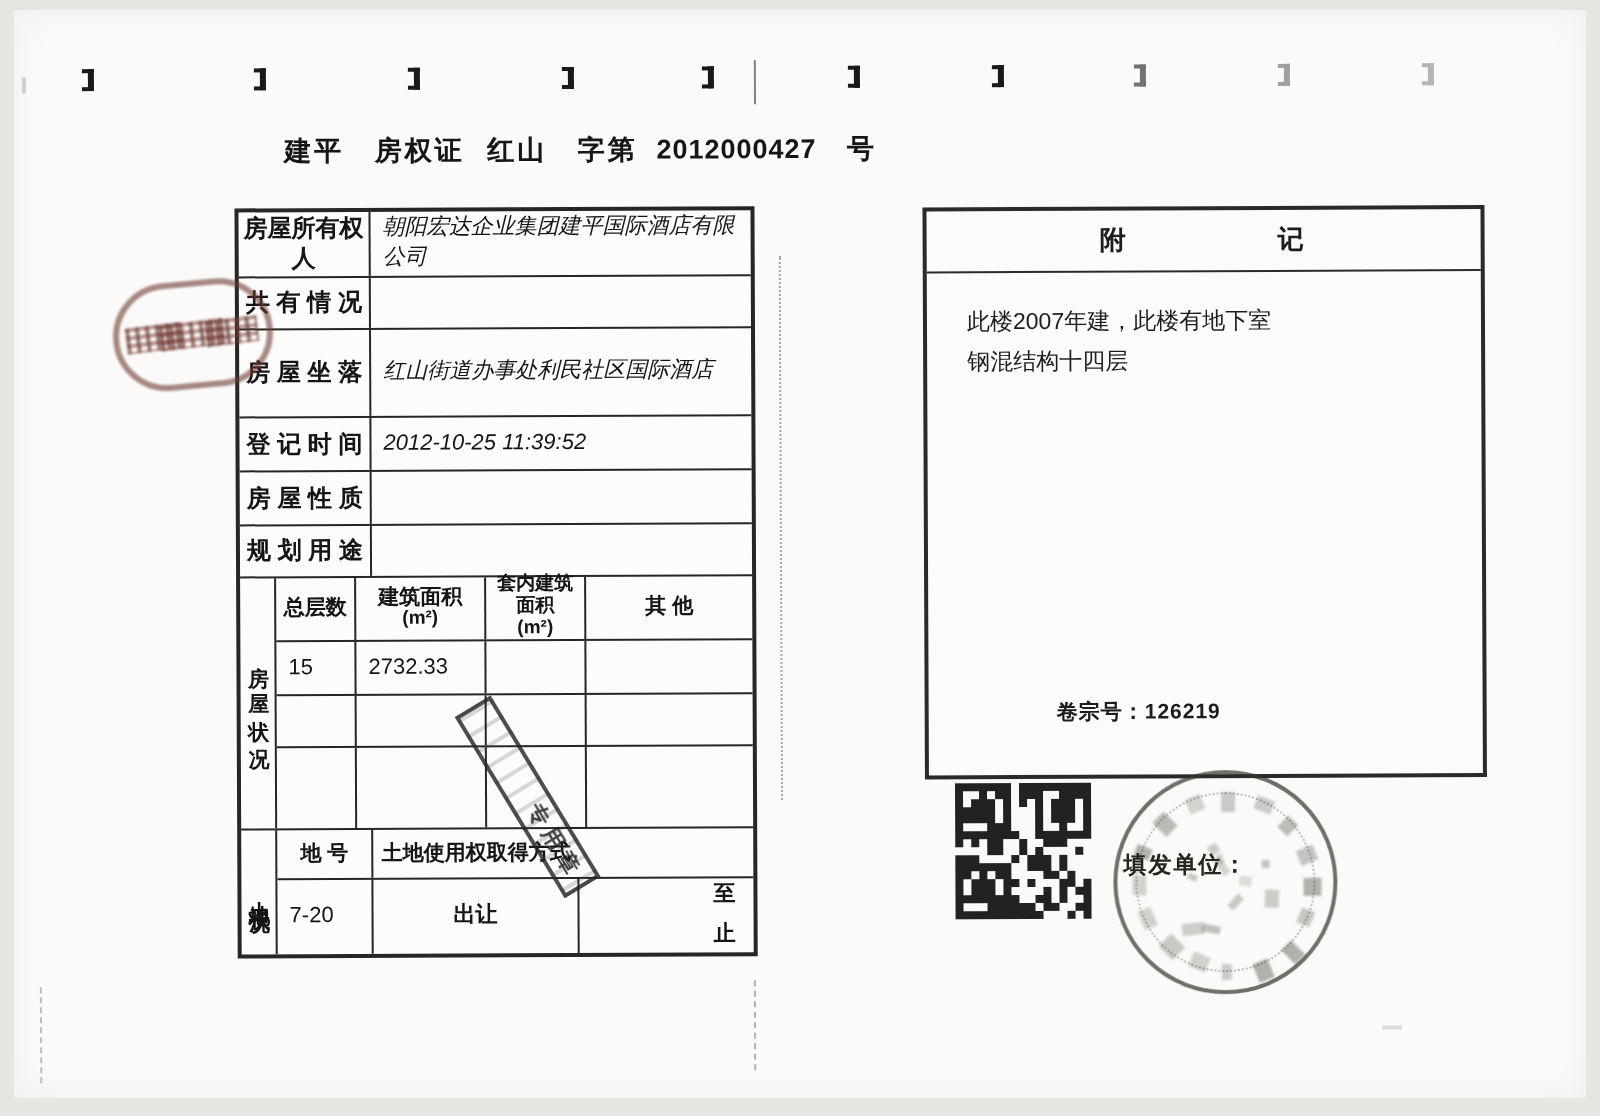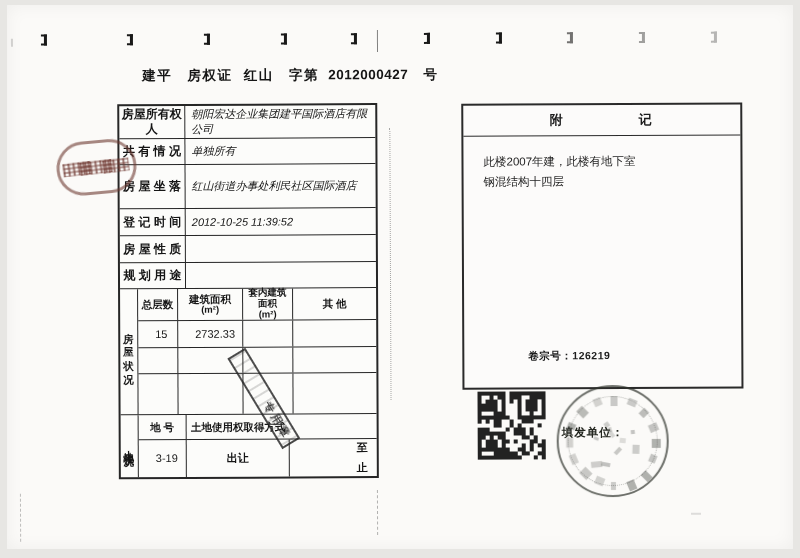--- a/index.html
+++ b/index.html
@@ -67,21 +67,21 @@
     writing-mode:vertical-rl; text-orientation:upright;
     font-size:10.5px; font-weight:bold;
   }
   .side-spread { letter-spacing:14px; }
   .side-tight  { letter-spacing:2px; }
   .sub { flex:1; display:flex; flex-direction:column; }
   .subrow { display:flex; border-bottom:1.5px solid #262626; }
   .subrow:last-child { border-bottom:none; }
   .sc { border-right:1.5px solid #262626; display:flex; flex-direction:column; align-items:center; justify-content:center; text-align:center; line-height:1.15; padding:1px 2px;}
   .sc:last-child { border-right:none; }
-  .sc.left { align-items:flex-start; padding-left:17px; }
+  .sc.left { align-items:flex-start; padding-left:6px; }
   .hdr { font-weight:bold; font-size:10.5px; }
   .unit { font-size:9.5px; font-weight:bold; }
   .w40{flex:0 0 40px} .w65{flex:0 0 65px} .w50{flex:0 0 50px} .grow{flex:1}
   .w48{flex:0 0 48px} .w103{flex:0 0 103px}
   .h32{height:32px} .h25{height:25px}
   .term-cell { align-items:flex-end !important; justify-content:space-between !important; padding:2px 9px 2px 2px; font-weight:bold;}
 
   
   .remarks {
     position:absolute; left:462px; top:104px; width:281px; height:286px;
@@ -184,21 +184,20 @@
     <span>号</span>
   </div>
 
   <div class="cert-table">
     <div class="row h33">
       <div class="cell-label">房屋所有权人</div>
       <div class="cell-value">朝阳宏达企业集团建平国际酒店有限公司</div>
     </div>
     <div class="row h26">
       <div class="cell-label">共 有 情 况</div>
-      <div class="cell-value">单独所有</div>
     </div>
     <div class="row h44">
       <div class="cell-label">房 屋 坐 落</div>
       <div class="cell-value">红山街道办事处利民社区国际酒店</div>
     </div>
     <div class="row h27">
       <div class="cell-label">登 记 时 间</div>
       <div class="cell-value">2012-10-25 11:39:52</div>
     </div>
     <div class="row h27">
@@ -246,21 +245,21 @@
     </div>
 
     <div class="section" style="height:62px;border-bottom:none">
       <div class="side-col side-tight">土地状况</div>
       <div class="sub">
         <div class="subrow h25">
           <div class="sc w48 hdr">地 号</div>
           <div class="sc w103 hdr">土地使用权取得方式</div>
         </div>
         <div class="subrow" style="flex:1">
-          <div class="sc w48 left">3-19</div>
+          <div class="sc w48 left">7-20</div>
           <div class="sc w103" style="font-weight:bold">出让</div>
           <div class="sc grow term-cell">
             <span>至</span>
             <span>止</span>
           </div>
         </div>
       </div>
     </div>
   </div>
 

